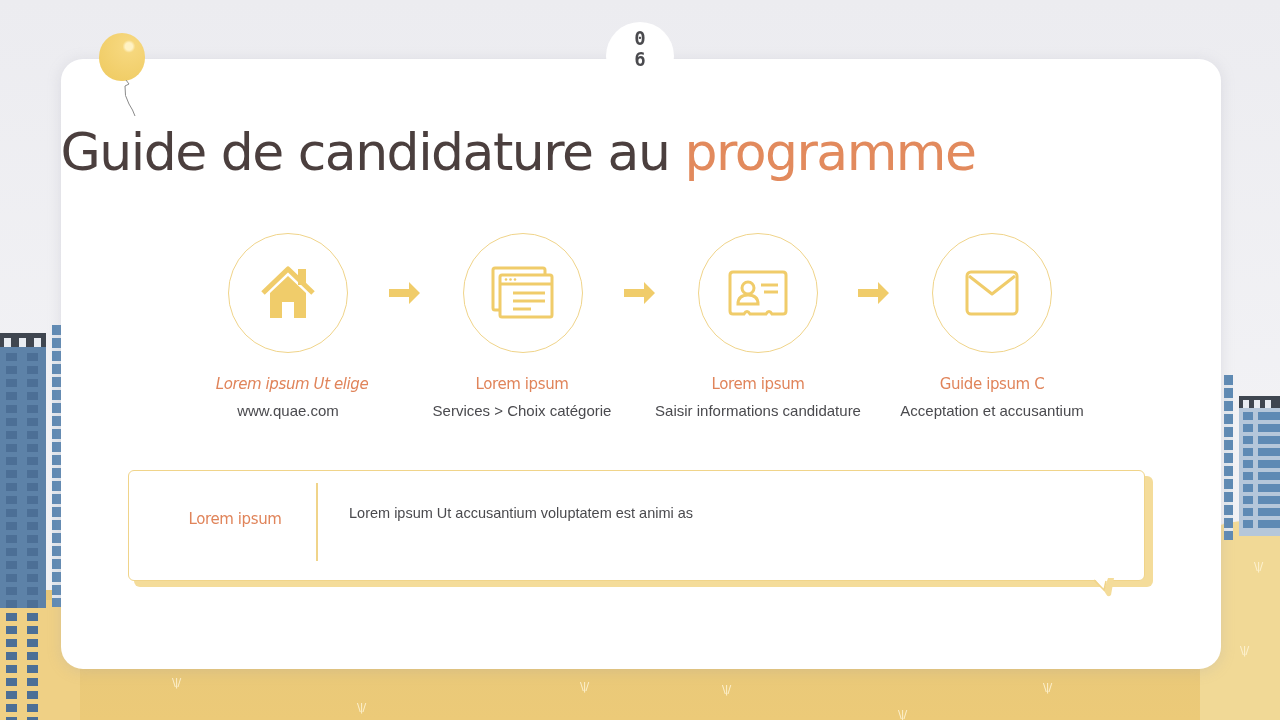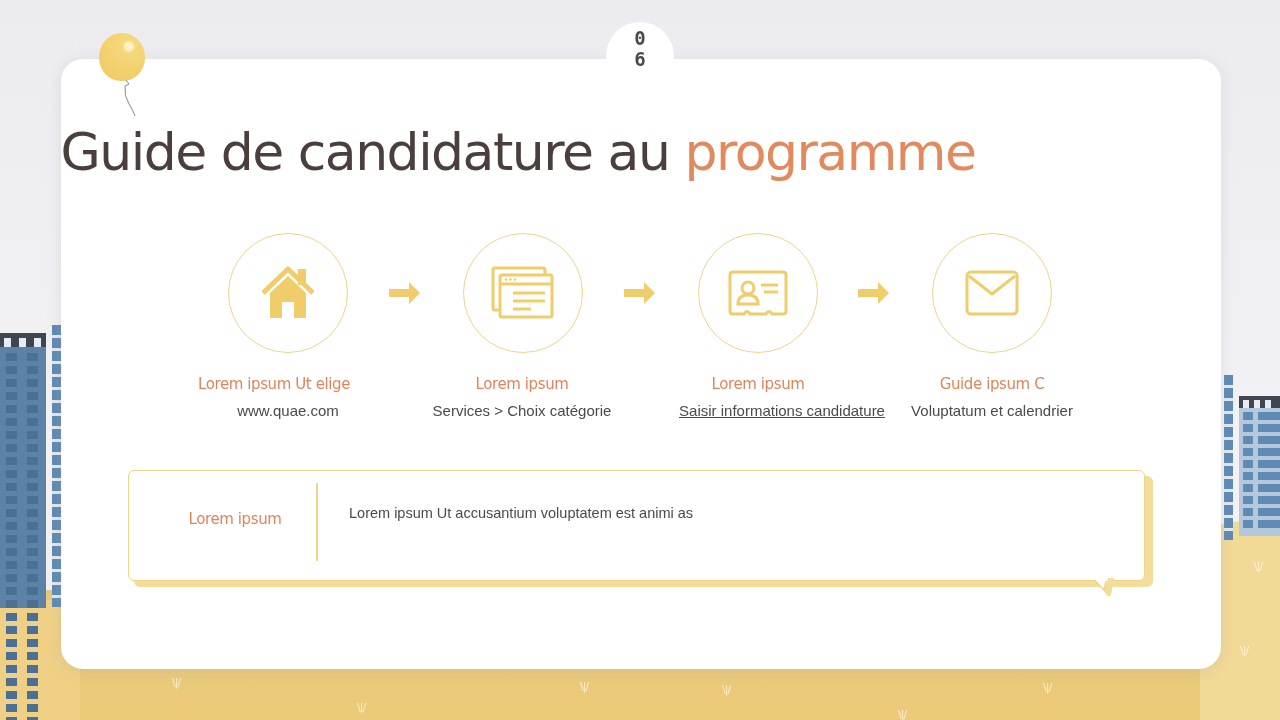--- a/index.html
+++ b/index.html
@@ -252,21 +252,21 @@
 <div class="step-circle" style="left:228px;">
   <svg width="58" height="56" viewBox="0 0 58 56">
     <rect x="39" y="4" width="8" height="16" fill="#f0cc6a"></rect>
     <path d="M4 28 L29 4 L54 28" stroke="#f0cc6a" stroke-width="5" fill="none" stroke-linejoin="round"></path>
     <path d="M11 28 L29 11 L47 28 L47 53 L35 53 L35 37 L23 37 L23 53 L11 53 Z" fill="#f0cc6a"></path>
   </svg>
 </div>
 <svg class="arrow" style="left:389px;" width="32" height="24" viewBox="0 0 32 24">
   <path d="M0 8 H20 V1 L31 12 L20 23 V16 H0 Z" fill="#f0cc6a"></path>
 </svg>
-<div class="step-label" style="left:154px;">Lorem ipsum Ut elige</div>
+<div class="step-label" style="left:172px;font-style:italic;">Lorem ipsum Ut elige</div>
 <div class="step-desc" style="left:168px;">www.quae.com</div>
 
 <div class="step-circle" style="left:463px;">
   <svg width="64" height="54" viewBox="0 0 64 54">
     <rect x="2" y="2" width="52" height="42" rx="2" fill="none" stroke="#f0cc6a" stroke-width="3"></rect>
     <rect x="9" y="9" width="52" height="42" rx="2" fill="#ffffff" stroke="#f0cc6a" stroke-width="3"></rect>
     <line x1="9" y1="18" x2="61" y2="18" stroke="#f0cc6a" stroke-width="3"></line>
     <circle cx="15" cy="13.5" r="1.3" fill="#f0cc6a"></circle>
       <circle cx="19.5" cy="13.5" r="1.3" fill="#f0cc6a"></circle>
       <circle cx="24" cy="13.5" r="1.3" fill="#f0cc6a"></circle>
@@ -287,30 +287,30 @@
     <circle cx="20" cy="18" r="6" fill="none" stroke="#f0cc6a" stroke-width="3"></circle>
     <path d="M10 34 Q10 25 20 25 Q30 25 30 34 Z" fill="none" stroke="#f0cc6a" stroke-width="3"></path>
     <line x1="33" y1="15" x2="50" y2="15" stroke="#f0cc6a" stroke-width="3"></line>
     <line x1="36" y1="22" x2="50" y2="22" stroke="#f0cc6a" stroke-width="3"></line>
   </svg>
 </div>
 <svg class="arrow" style="left:858px;" width="32" height="24" viewBox="0 0 32 24">
   <path d="M0 8 H20 V1 L31 12 L20 23 V16 H0 Z" fill="#f0cc6a"></path>
 </svg>
 <div class="step-label" style="left:638px;">Lorem ipsum</div>
-<div class="step-desc" style="left:662px;text-decoration:underline;">Saisir informations candidature</div>
+<div class="step-desc" style="left:638px;">Saisir informations candidature</div>
 
 <div class="step-circle" style="left:932px;">
   <svg width="54" height="46" viewBox="0 0 54 46">
     <rect x="2" y="2" width="50" height="42" rx="4" fill="none" stroke="#f0cc6a" stroke-width="3"></rect>
     <path d="M4 6 L27 24 L50 6" fill="none" stroke="#f0cc6a" stroke-width="3" stroke-linejoin="round"></path>
   </svg>
 </div>
 <div class="step-label" style="left:872px;">Guide ipsum C</div>
-<div class="step-desc" style="left:872px;">Voluptatum et calendrier</div>
+<div class="step-desc" style="left:872px;">Acceptation et accusantium</div>
 
 <div class="bubble-shadow"></div>
 <div class="bubble"></div>
 <svg class="bubble-tail" width="30" height="24" viewBox="0 0 30 24">
   <path d="M4 0 L14 16 Q16 20 19 17 L22 0 Z" fill="#f4dc9a"></path>
   <path d="M2 0 L12 12 L16 0 Z" fill="#ffffff"></path>
   <path d="M2 2 L12 12 L14 3" fill="none" stroke="#f0d48a" stroke-width="1.5"></path>
 </svg>
 <div class="bubble-label">Lorem ipsum</div>
 <div class="bubble-divider"></div>

